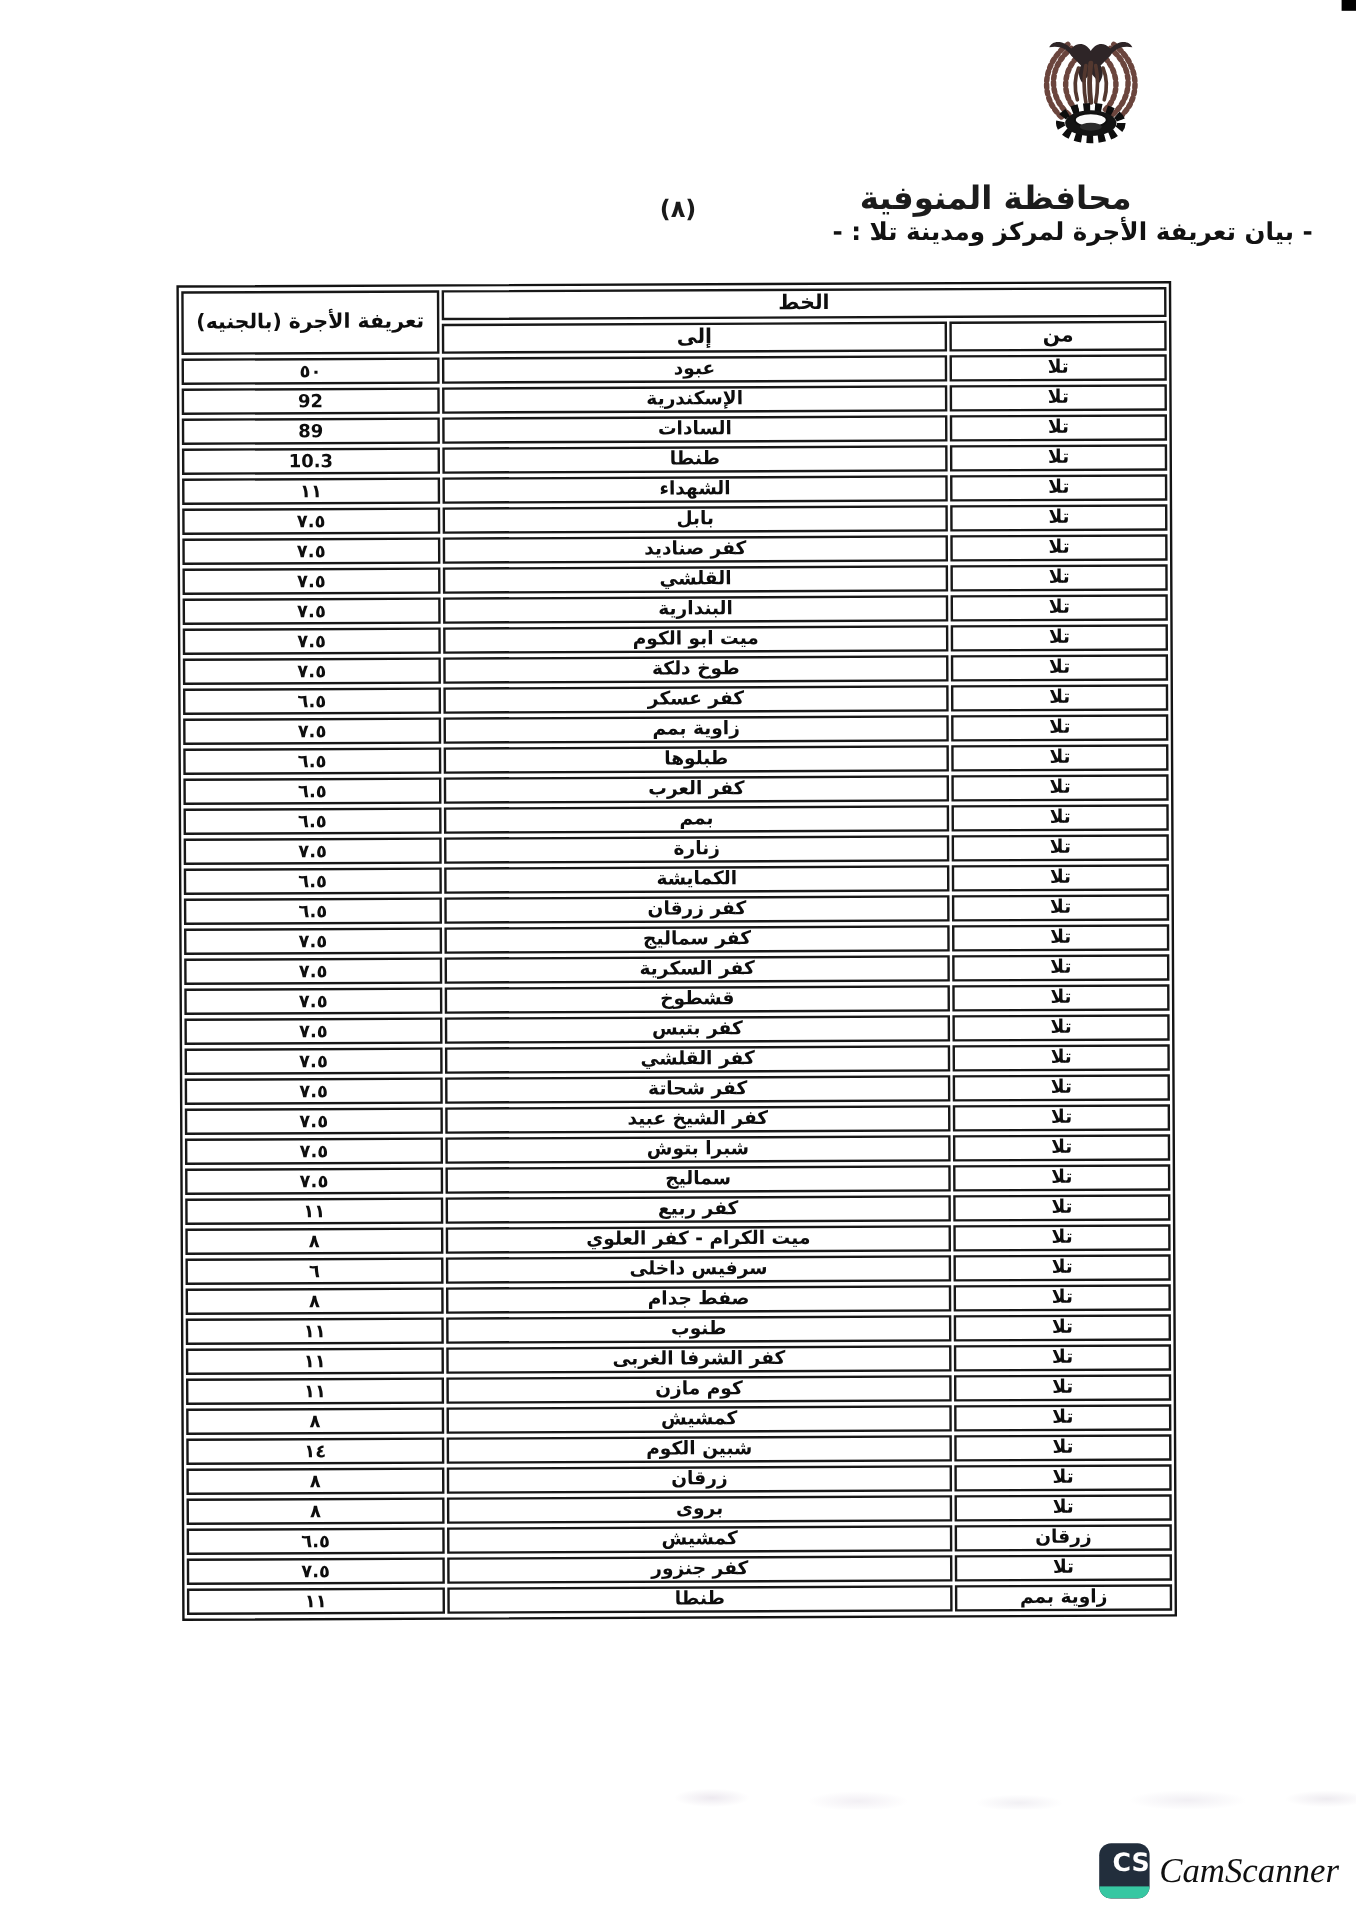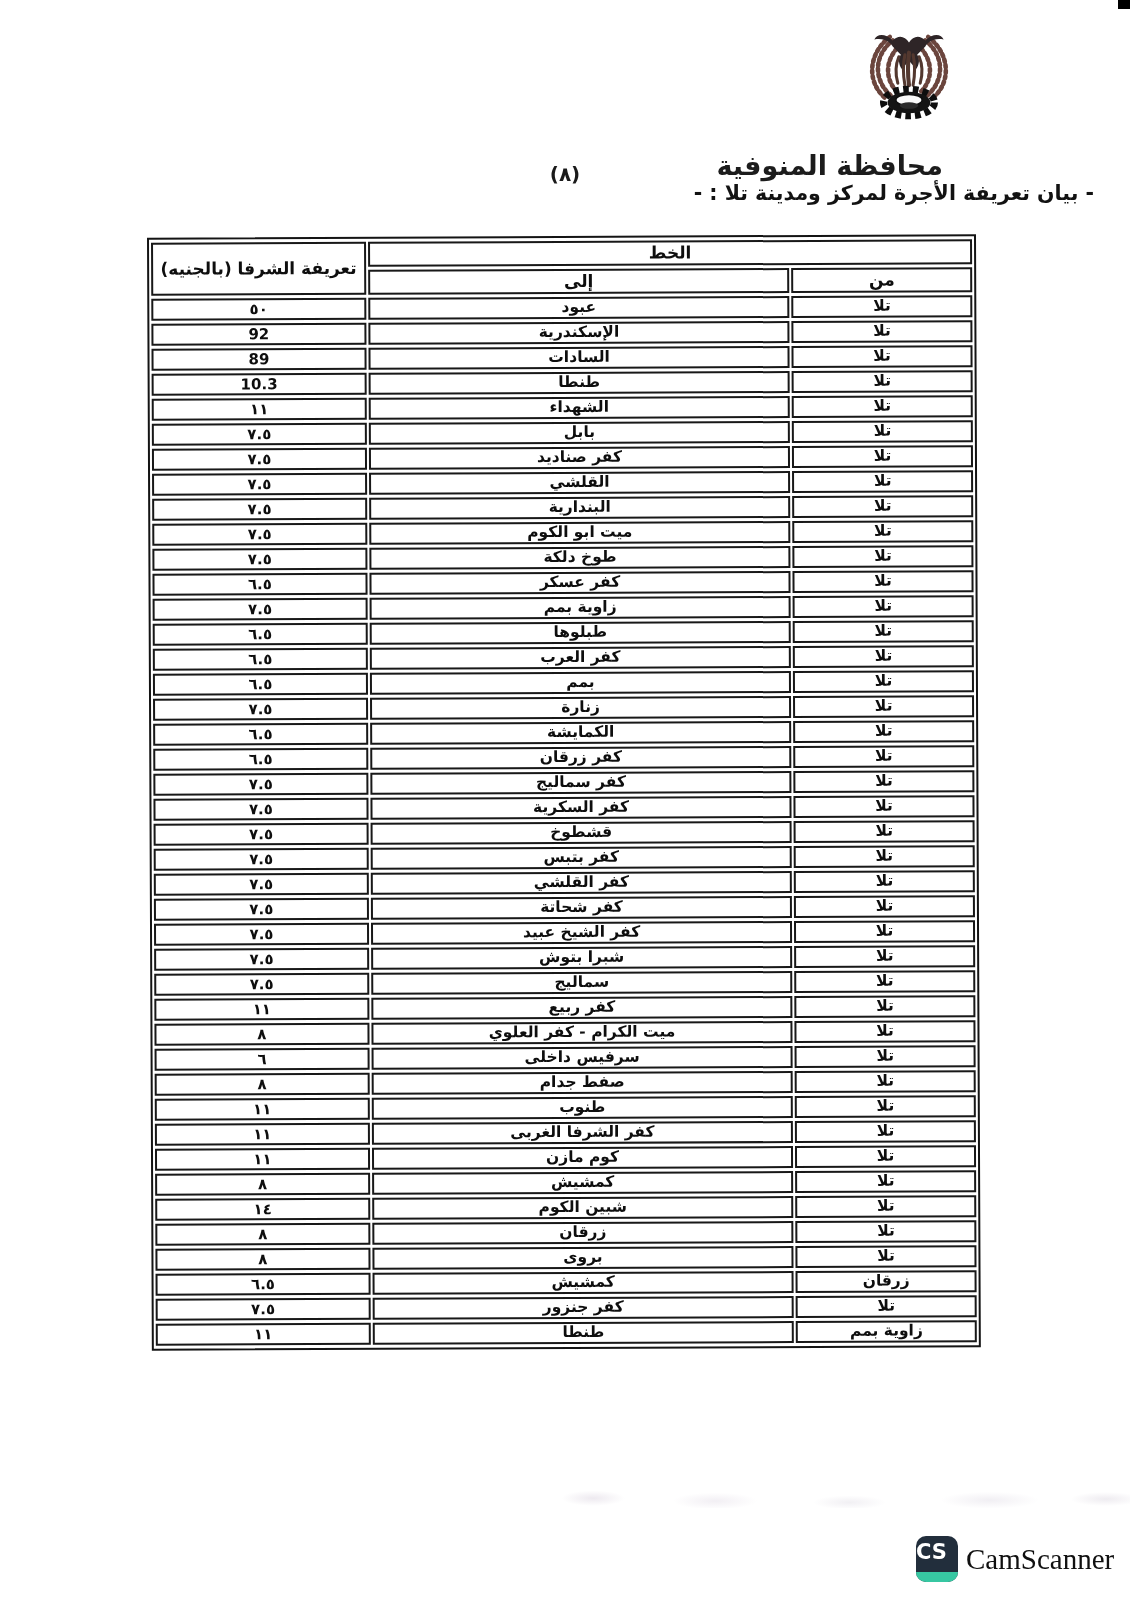--- a/index.html
+++ b/index.html
@@ -51,27 +51,27 @@
       radial-gradient(52px 10px at 54% 80%, rgba(209,204,217,.30), transparent 70%),
       radial-gradient(70px 12px at 77% 72%, rgba(211,205,219,.32), transparent 70%),
       radial-gradient(50px 10px at 96% 68%, rgba(208,201,214,.36), transparent 70%);
   }
   .cs-badge{
     position:absolute;left:916px;top:1536px;width:42px;height:46px;
     border-radius:10px;background:var(--cs-bg,#222e3c);overflow:hidden;
   }
   .cs-badge .teal{position:absolute;bottom:0;left:0;right:0;height:10px;background:var(--cs-teal,#37c7a2);}
   .cs-badge .letters{
-    position:absolute;top:6px;left:0;right:0;text-align:left;
+    position:absolute;top:6px;left:0;right:0;text-align:right;
     color:#fff;font-weight:bold;font-size:21px;line-height:1;
     font-family:"DejaVu Sans",sans-serif;letter-spacing:0;
   }
   .cs-label{
     position:absolute;left:966px;top:1543px;
-    font-family:"Liberation Serif",serif;font-size:29px;color:#101010;
+    font-family:"Liberation Serif",serif;font-size:29px;color:#101010;font-style:italic;
   }
 </style>
 </head>
 <body>
 
 <div class="corner-mark"></div>
 
 <div class="emblem">
   <svg width="110" height="96" viewBox="0 0 108 94" xmlns="http://www.w3.org/2000/svg">
 
@@ -110,21 +110,21 @@
 <div class="table-wrap">
   <table class="fare">
     <colgroup>
       <col style="width:182px">
       <col style="width:424px">
       <col style="width:215px">
     </colgroup>
     <thead>
       <tr>
         <th colspan="2">الخط</th>
-        <th rowspan="2">تعريفة الشرفا (بالجنيه)</th>
+        <th rowspan="2">تعريفة الأجرة (بالجنيه)</th>
       </tr>
       <tr>
         <th>من</th>
         <th>إلى</th>
       </tr>
     </thead>
     <tbody>
   <tr>
     <td class="from-cell">تلا</td>
     <td class="to-cell">عبود</td>

